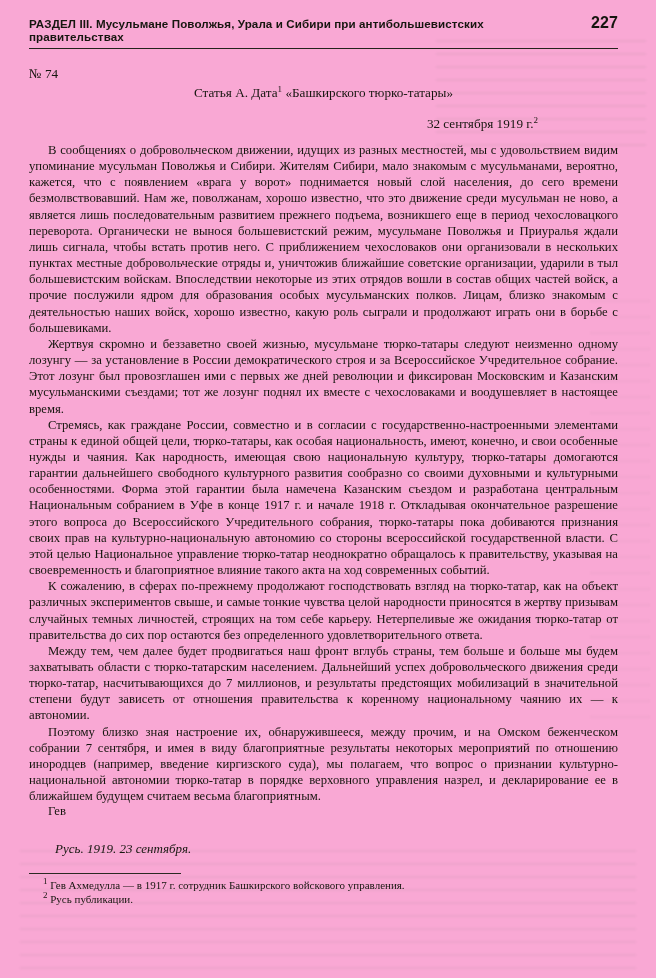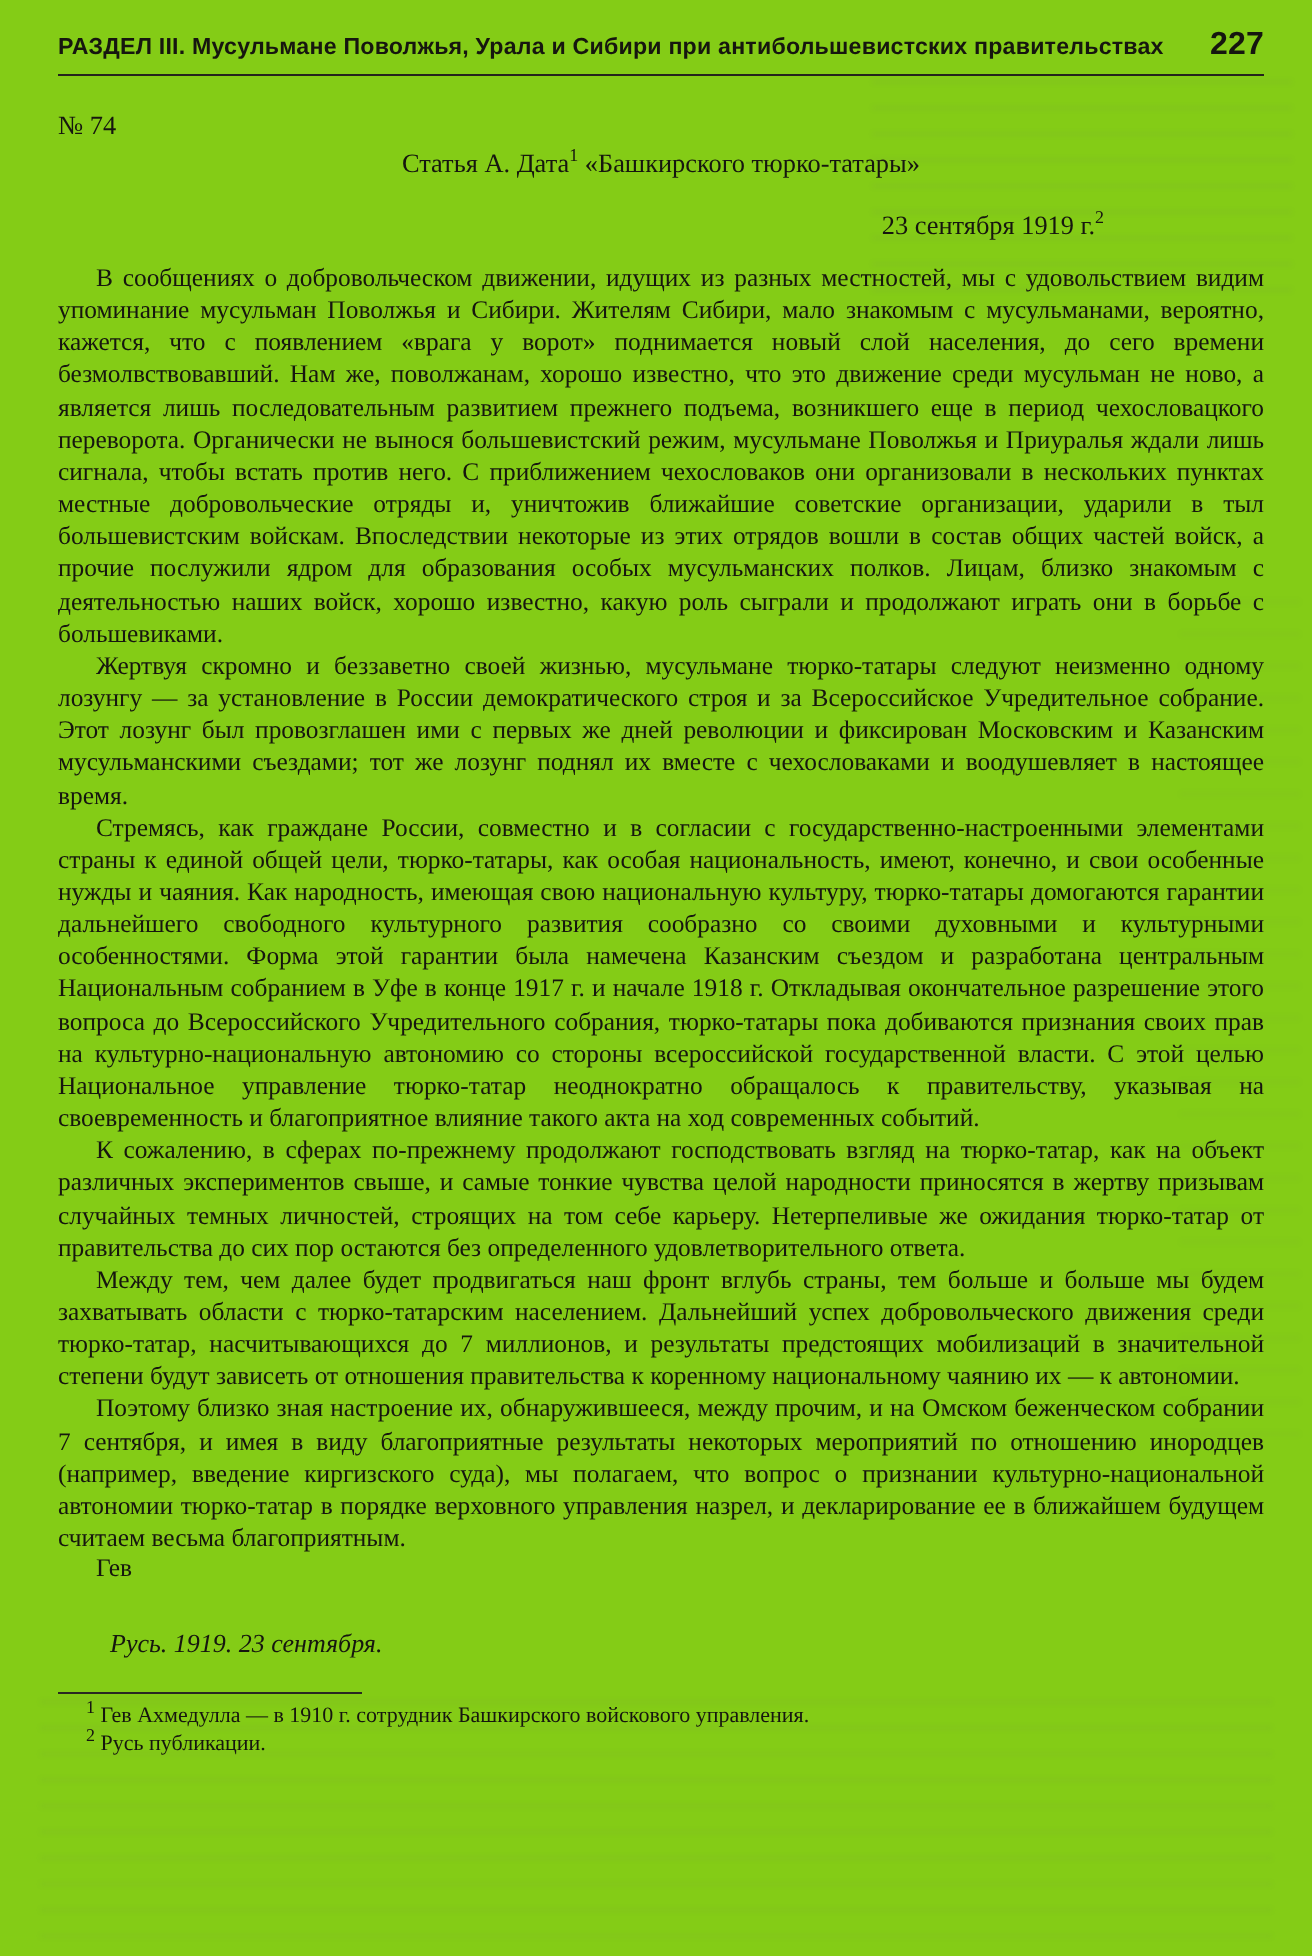--- a/index.html
+++ b/index.html
@@ -5,24 +5,24 @@
   html, body { margin: 0; padding: 0; }
   body {
     width: 656px; height: 978px;
     background: #b9beb4;
     font-family: "Liberation Serif", "DejaVu Serif", serif;
     overflow: hidden;
   }
   .page {
     position: relative;
     width: 656px; height: 978px;
-    background: #84cc16;
+    background: #f9a8d4;
     color: #16160f;
     box-sizing: border-box;
-    padding: 14px 24px 0 29px;
+    padding: 14px 38px 0 29px;
   }
   
   .bleed {
     position: absolute; pointer-events: none; filter: blur(1.2px); opacity: .5;
   }
   .bleed-top {
     top: 40px; right: 10px; width: 210px; height: 110px;
     background: repeating-linear-gradient(180deg,
       rgba(104,112,100,0.16) 0 2px, transparent 2px 13px);
   }
@@ -84,36 +84,36 @@
 
   <div class="running-head">
     <span>РАЗДЕЛ III. Мусульмане Поволжья, Урала и Сибири при антибольшевистских правительствах</span>
     <span class="pageno">227</span>
   </div>
 
   <div class="doc-number">№ 74</div>
 
   <div class="doc-title"><span>Статья А. Дата</span><sup>1</sup><span> «Башкирского тюрко-татары»</span></div>
 
-  <div class="doc-date"><span>23 сентября 1919 г.</span><sup>2</sup></div>
+  <div class="doc-date"><span>32 сентября 1919 г.</span><sup>2</sup></div>
 
   <div class="body-text">
     <p>В сообщениях о добровольческом движении, идущих из разных местностей, мы с удовольствием видим упоминание мусульман Поволжья и Сибири. Жителям Сибири, мало знакомым с мусульманами, вероятно, кажется, что с появлением «врага у ворот» поднимается новый слой населения, до сего времени безмолвствовавший. Нам же, поволжанам, хорошо известно, что это движение среди мусульман не ново, а является лишь последовательным развитием прежнего подъема, возникшего еще в период чехословацкого переворота. Органически не вынося большевистский режим, мусульмане Поволжья и Приуралья ждали лишь сигнала, чтобы встать против него. С приближением чехословаков они организовали в нескольких пунктах местные добровольческие отряды и, уничтожив ближайшие советские организации, ударили в тыл большевистским войскам. Впоследствии некоторые из этих отрядов вошли в состав общих частей войск, а прочие послужили ядром для образования особых мусульманских полков. Лицам, близко знакомым с деятельностью наших войск, хорошо известно, какую роль сыграли и продолжают играть они в борьбе с большевиками.</p>
     <p>Жертвуя скромно и беззаветно своей жизнью, мусульмане тюрко-татары следуют неизменно одному лозунгу — за установление в России демократического строя и за Всероссийское Учредительное собрание. Этот лозунг был провозглашен ими с первых же дней революции и фиксирован Московским и Казанским мусульманскими съездами; тот же лозунг поднял их вместе с чехословаками и воодушевляет в настоящее время.</p>
     <p>Стремясь, как граждане России, совместно и в согласии с государственно-настроенными элементами страны к единой общей цели, тюрко-татары, как особая национальность, имеют, конечно, и свои особенные нужды и чаяния. Как народность, имеющая свою национальную культуру, тюрко-татары домогаются гарантии дальнейшего свободного культурного развития сообразно со своими духовными и культурными особенностями. Форма этой гарантии была намечена Казанским съездом и разработана центральным Национальным собранием в Уфе в конце 1917 г. и начале 1918 г. Откладывая окончательное разрешение этого вопроса до Всероссийского Учредительного собрания, тюрко-татары пока добиваются признания своих прав на культурно-национальную автономию со стороны всероссийской государственной власти. С этой целью Национальное управление тюрко-татар неоднократно обращалось к правительству, указывая на своевременность и благоприятное влияние такого акта на ход современных событий.</p>
     <p>К сожалению, в сферах по-прежнему продолжают господствовать взгляд на тюрко-татар, как на объект различных экспериментов свыше, и самые тонкие чувства целой народности приносятся в жертву призывам случайных темных личностей, строящих на том себе карьеру. Нетерпеливые же ожидания тюрко-татар от правительства до сих пор остаются без определенного удовлетворительного ответа.</p>
     <p>Между тем, чем далее будет продвигаться наш фронт вглубь страны, тем больше и больше мы будем захватывать области с тюрко-татарским населением. Дальнейший успех добровольческого движения среди тюрко-татар, насчитывающихся до 7 миллионов, и результаты предстоящих мобилизаций в значительной степени будут зависеть от отношения правительства к коренному национальному чаянию их — к автономии.</p>
     <p>Поэтому близко зная настроение их, обнаружившееся, между прочим, и на Омском беженческом собрании 7 сентября, и имея в виду благоприятные результаты некоторых мероприятий по отношению инородцев (например, введение киргизского суда), мы полагаем, что вопрос о признании культурно-национальной автономии тюрко-татар в порядке верховного управления назрел, и декларирование ее в ближайшем будущем считаем весьма благоприятным.</p>
   </div>
 
   <div class="signature">Гев</div>
 
   <div class="source">Русь. 1919. 23 сентября.</div>
 
   <div class="footnotes">
     <div class="footnote-rule"></div>
     <div class="footnote"><sup>1</sup>
-      <span>Гев Ахмедулла — в 1910 г. сотрудник Башкирского войскового управления.</span></div>
+      <span>Гев Ахмедулла — в 1917 г. сотрудник Башкирского войскового управления.</span></div>
     <div class="footnote"><sup>2</sup>
       <span>Русь публикации.</span></div>
   </div>
 
 </div>
 
 </body></html>

